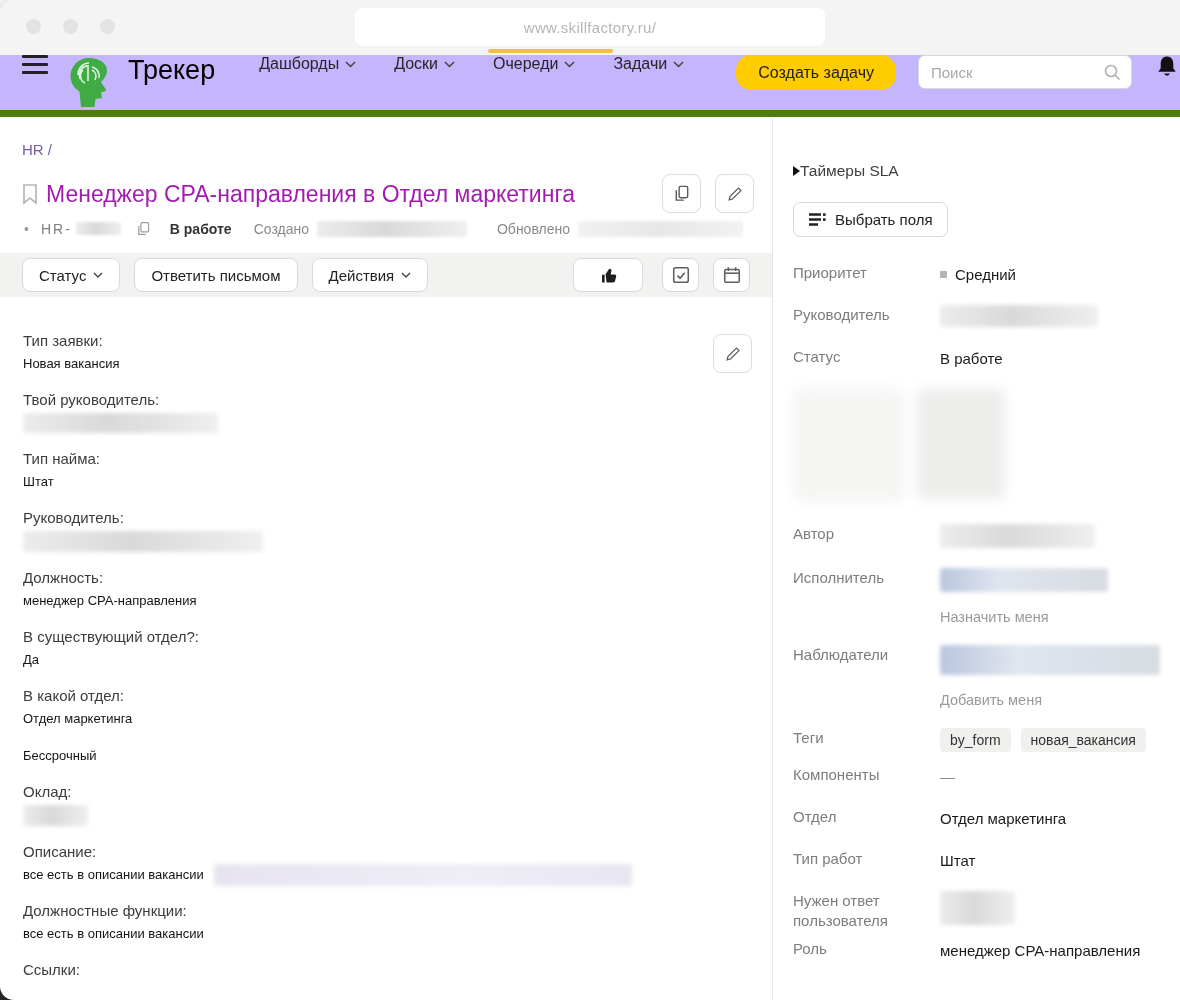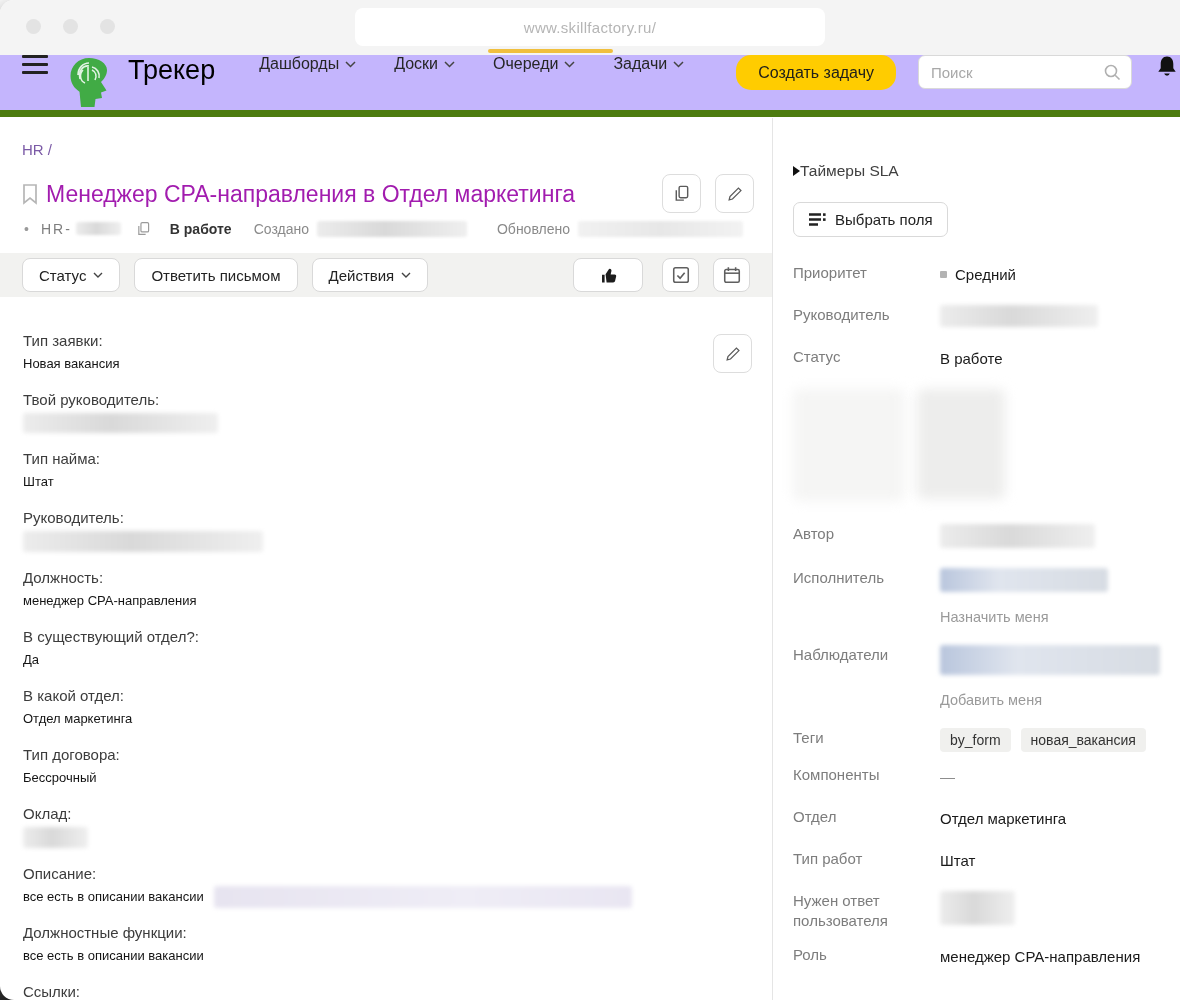--- a/index.html
+++ b/index.html
@@ -285,21 +285,20 @@
         </div>
         <div class="fgroup">
           <div class="flabel">В существующий отдел?:</div>
           <div class="fvalue">Да</div>
         </div>
         <div class="fgroup">
           <div class="flabel">В какой отдел:</div>
           <div class="fvalue">Отдел маркетинга</div>
         </div>
         <div class="fgroup">
-          <div class="flabel">Тип договора:</div>
           <div class="fvalue">Бессрочный</div>
         </div>
         <div class="fgroup">
           <div class="flabel">Оклад:</div>
           <div class="fvalue">
               <span class="redact" style="width:65px;height:21px;margin:2px 0;"></span>
             </div>
         </div>
         <div class="fgroup">
           <div class="flabel">Описание:</div>
@@ -401,21 +400,21 @@
         <div class="srow">
           <div class="slabel">Отдел</div>
           <div class="svalue">Отдел маркетинга</div>
         </div>
 
         <div class="srow">
           <div class="slabel">Тип работ</div>
           <div class="svalue">Штат</div>
         </div>
 
-        <div class="srow" style="margin-bottom:14px;">
+        <div class="srow" style="margin-bottom:8px;">
           <div class="slabel">Нужен ответ пользователя</div>
           <div class="svalue" style="align-items:flex-start;">
               <span class="redact" style="width:75px;height:34px;"></span>
             </div>
         </div>
 
         <div class="srow" style="margin-bottom:8px;">
           <div class="slabel">Роль</div>
           <div class="svalue">менеджер CPA-направления</div>
         </div>

